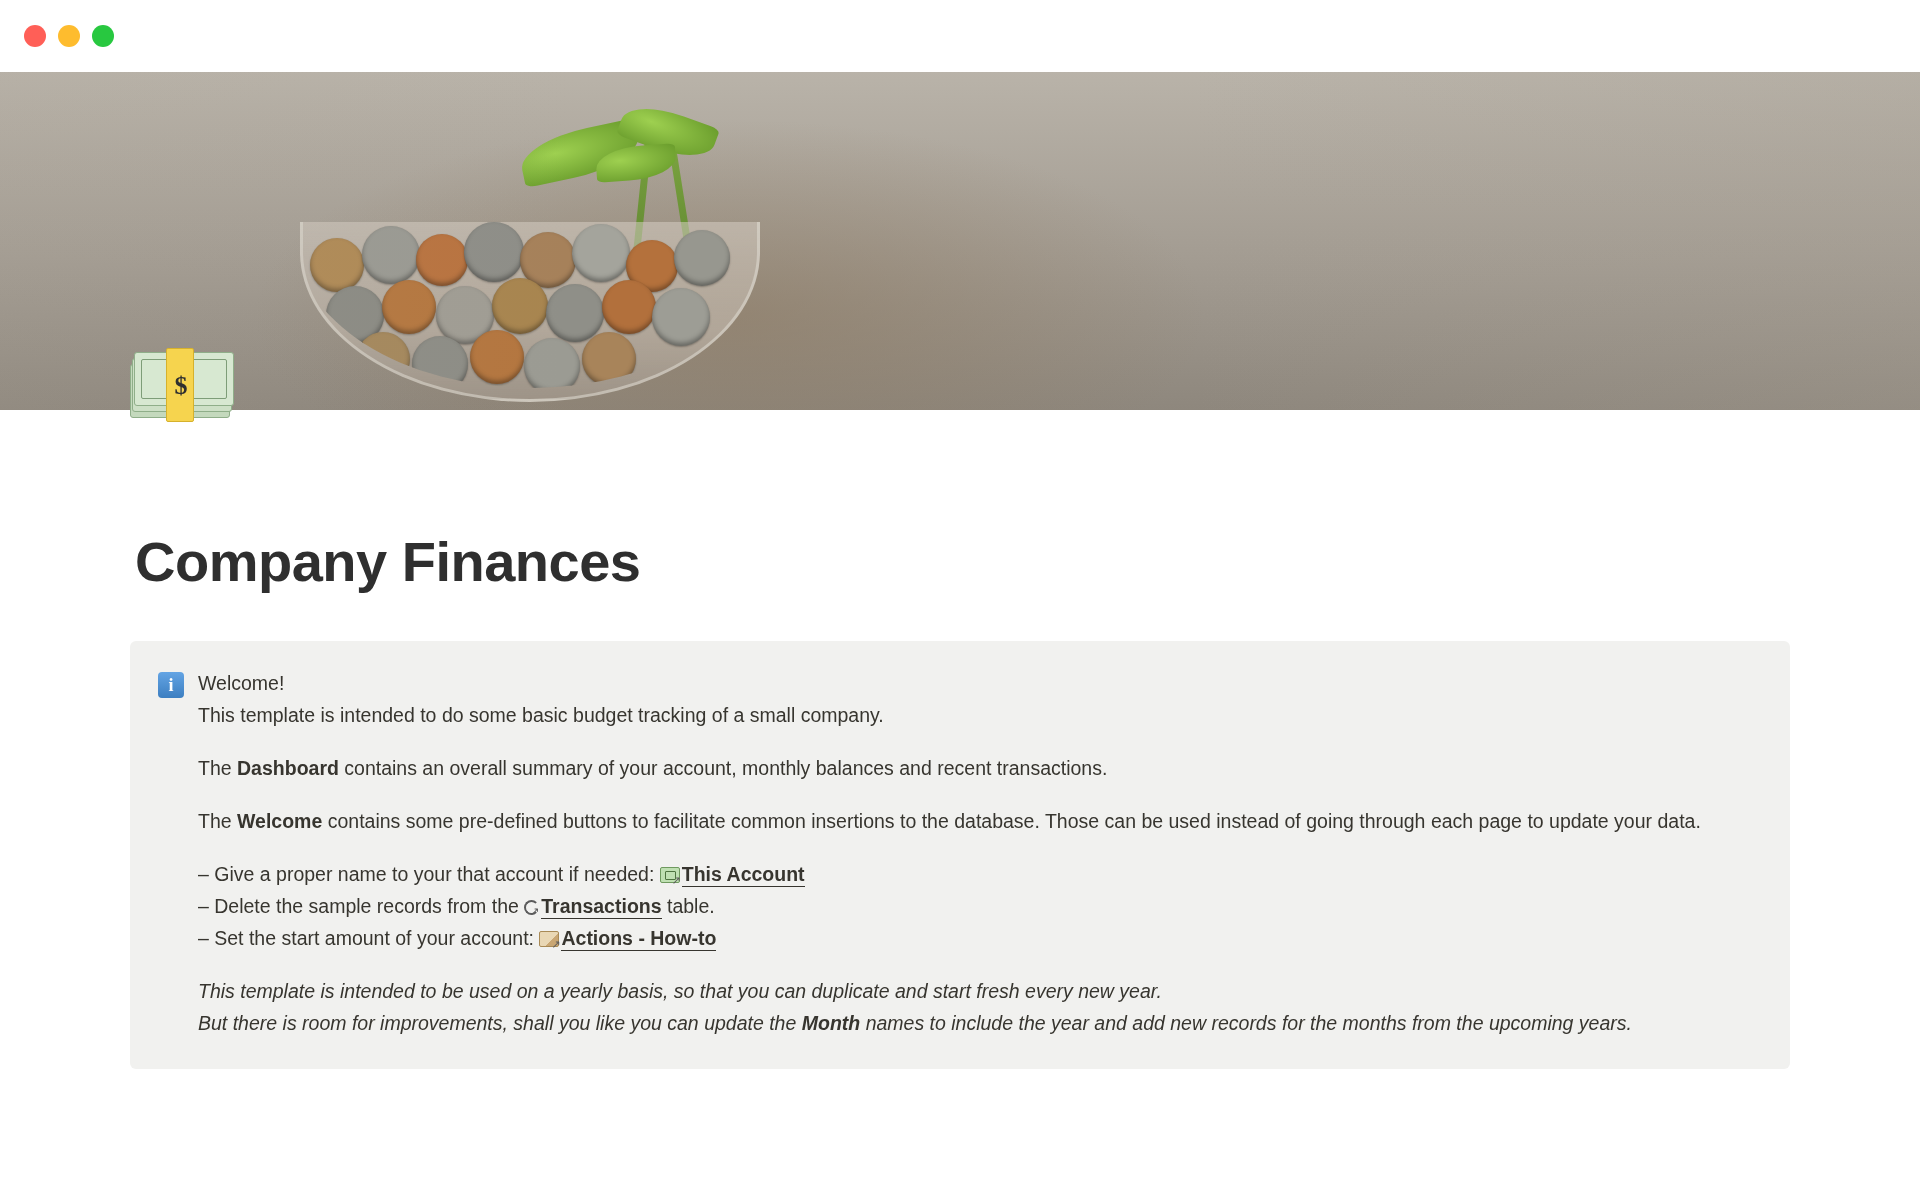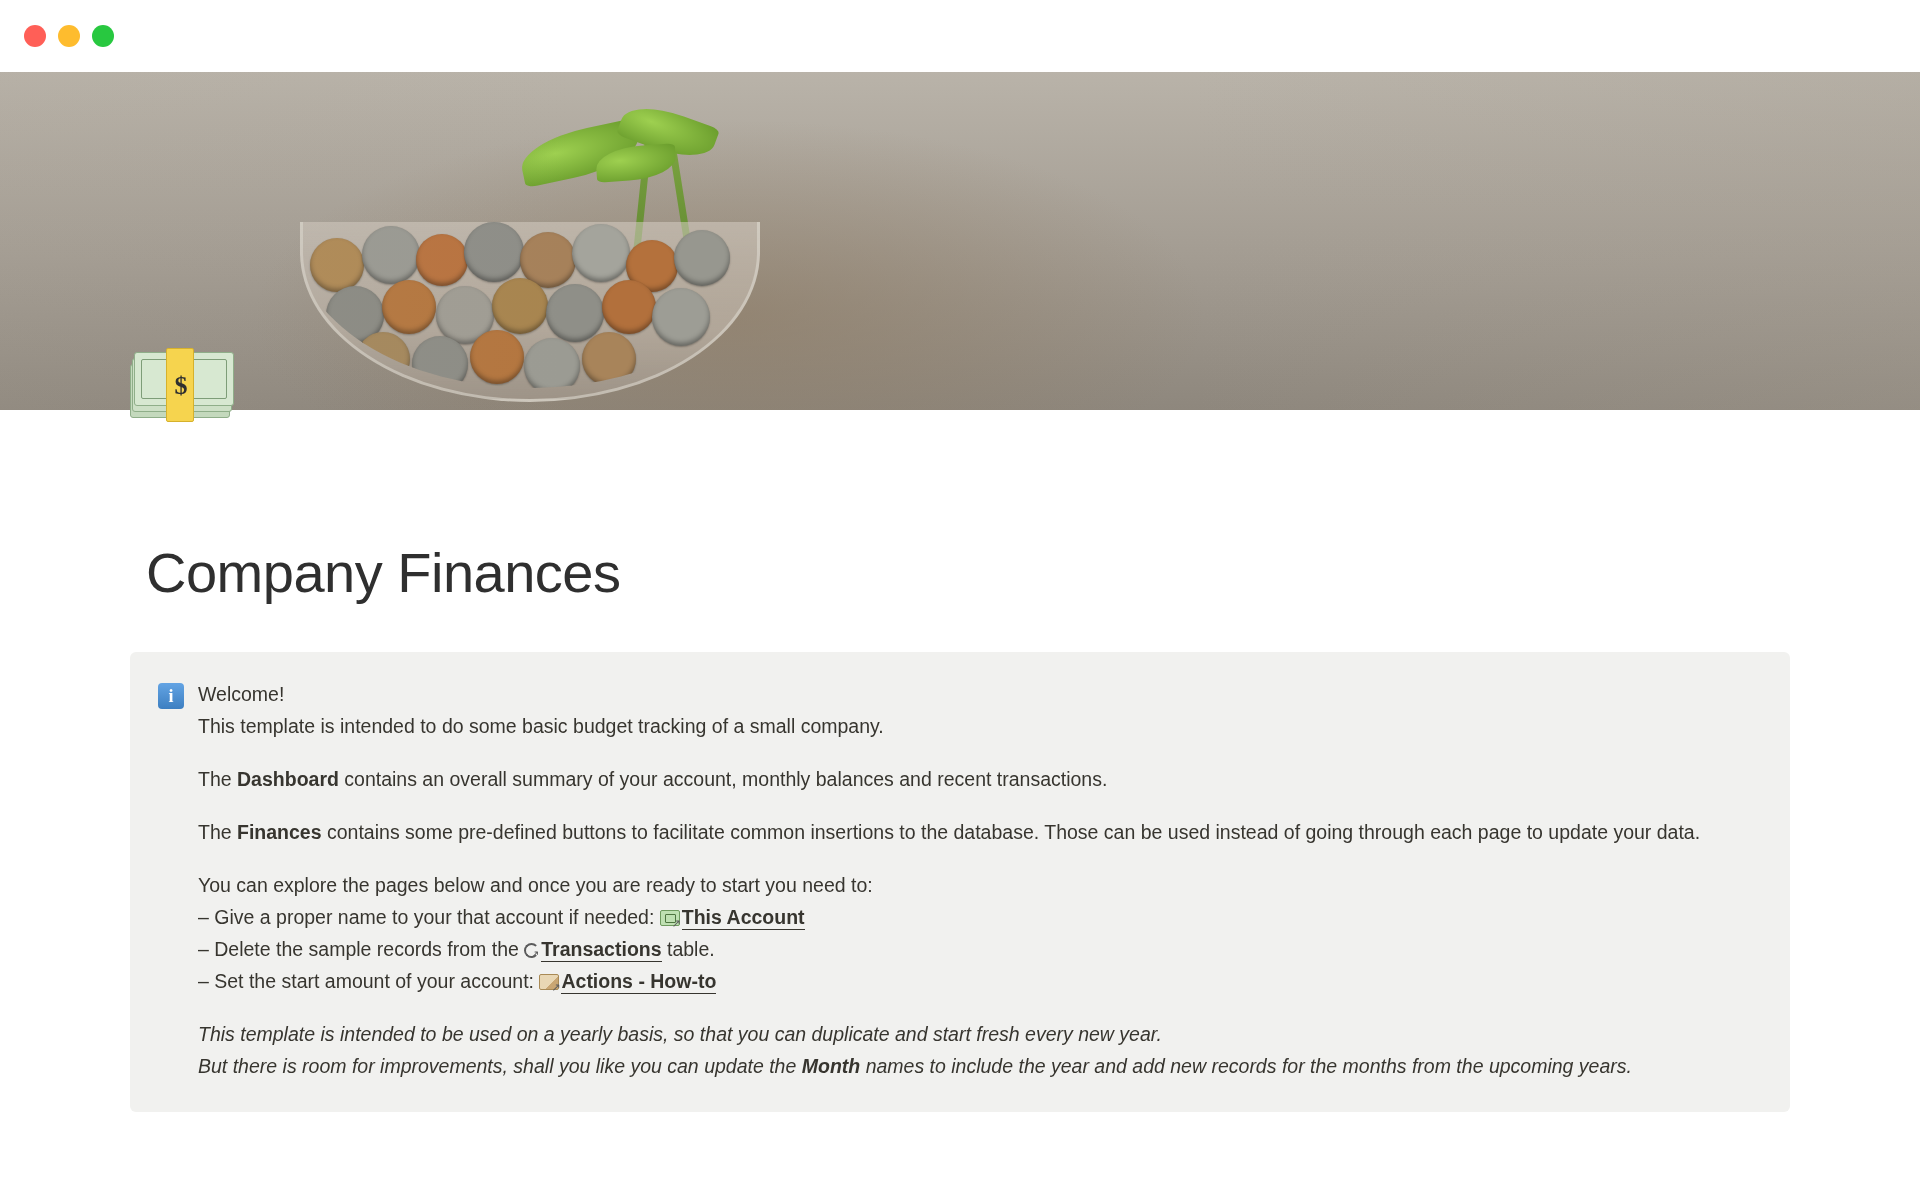--- a/index.html
+++ b/index.html
@@ -127,25 +127,25 @@
     display: flex; align-items: center; justify-content: center;
     font-family: "Liberation Serif", serif;
   }
 
   
   .content {
     padding: 0 130px;
     position: relative;
   }
   .page-title {
-    margin: 16px;
+    margin: 5px;
     padding-top: 116px;
     font-size: 56px;
     line-height: 1.1;
-    font-weight: normal;
+    font-weight: bold;
     color: #2f2f2f;
     letter-spacing: -0.5px;
   }
 
   .callout {
     margin-top: 48px;
     background: #f1f1ef;
     border-radius: 6px;
     padding: 26px 30px 30px 28px;
     display: flex;
@@ -294,26 +294,25 @@
 
       <div class="spacer"></div>
 
       <p>
         <span>The </span><b>Dashboard</b><span> contains an overall summary of your account, monthly balances and recent transactions.</span>
       </p>
 
       <div class="spacer"></div>
 
       <p>
-        <span>The </span><b>Finances</b><span> contains some pre-defined buttons to facilitate common insertions to the database. Those can be used instead of going through each page to update your data.</span>
+        <span>The </span><b>Welcome</b><span> contains some pre-defined buttons to facilitate common insertions to the database. Those can be used instead of going through each page to update your data.</span>
       </p>
 
       <div class="spacer"></div>
 
-      <p>You can explore the pages below and once you are ready to start you need to:</p>
 
       <p>
         <span>– Give a proper name to your that account if needed: </span><span class="link-emoji le-bank"><span class="arrow-up-right">↗</span></span><span class="inline-link">This Account</span>
       </p>
 
       <p>
         <span>– Delete the sample records from the </span><span class="link-emoji le-tx"><span class="arrow-up-right">↗</span></span><span class="inline-link">Transactions</span><span> table.</span>
       </p>
 
       <p>

